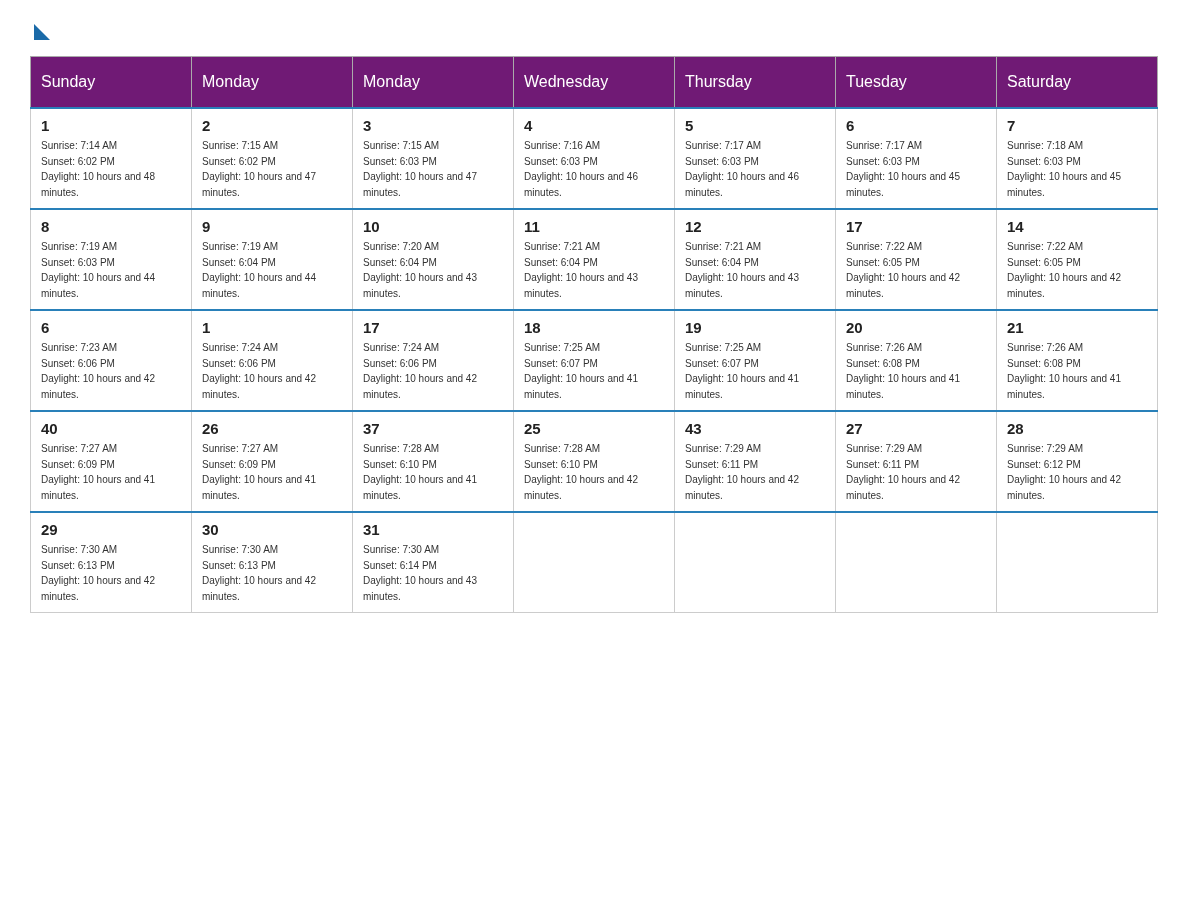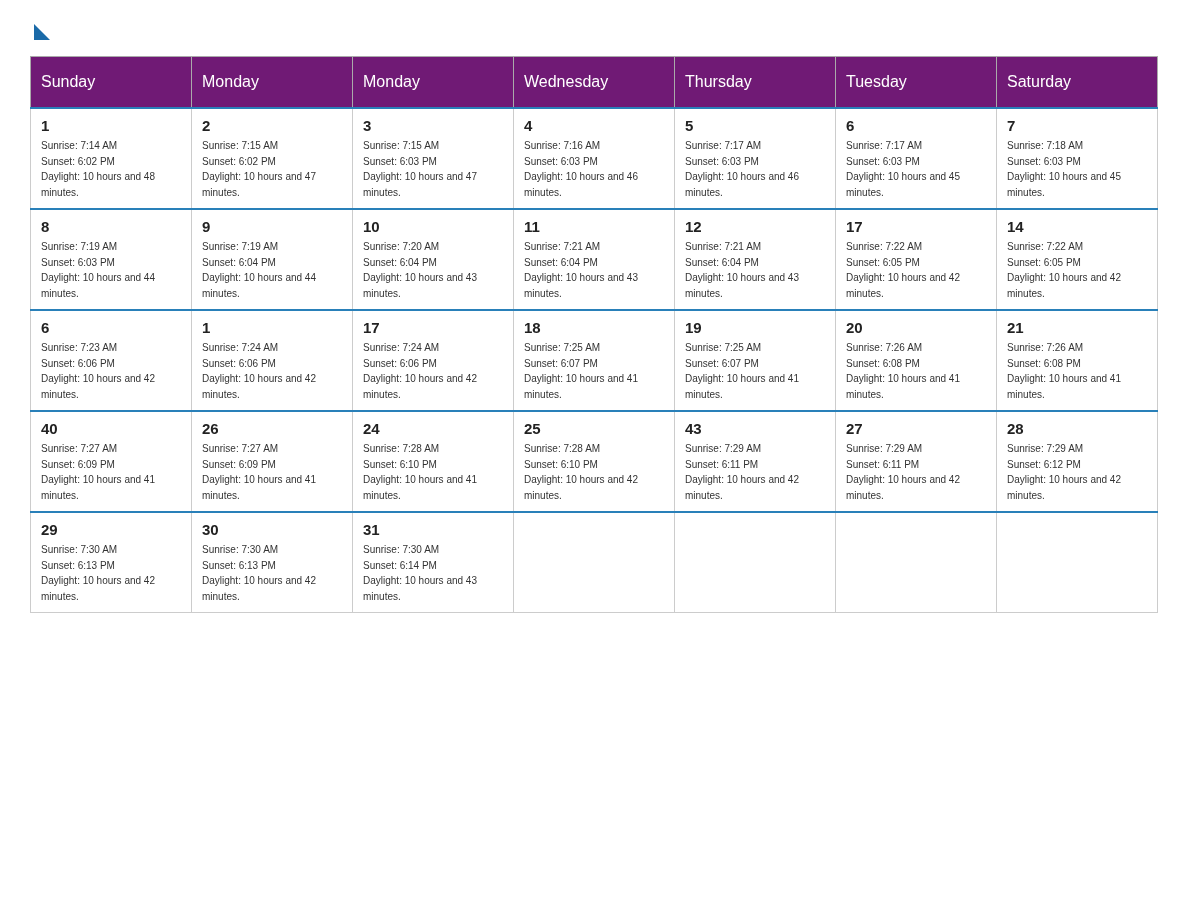--- a/index.html
+++ b/index.html
@@ -230,21 +230,21 @@
       <tr>
         <td>
           <span class="day-num">40</span>
           <div class="day-info">Sunrise: 7:27 AM<br>Sunset: 6:09 PM<br>Daylight: 10 hours and 41 minutes.</div>
         </td>
         <td>
           <span class="day-num">26</span>
           <div class="day-info">Sunrise: 7:27 AM<br>Sunset: 6:09 PM<br>Daylight: 10 hours and 41 minutes.</div>
         </td>
         <td>
-          <span class="day-num">24</span>
+          <span class="day-num">37</span>
           <div class="day-info">Sunrise: 7:28 AM<br>Sunset: 6:10 PM<br>Daylight: 10 hours and 41 minutes.</div>
         </td>
         <td>
           <span class="day-num">25</span>
           <div class="day-info">Sunrise: 7:28 AM<br>Sunset: 6:10 PM<br>Daylight: 10 hours and 42 minutes.</div>
         </td>
         <td>
           <span class="day-num">43</span>
           <div class="day-info">Sunrise: 7:29 AM<br>Sunset: 6:11 PM<br>Daylight: 10 hours and 42 minutes.</div>
         </td>

